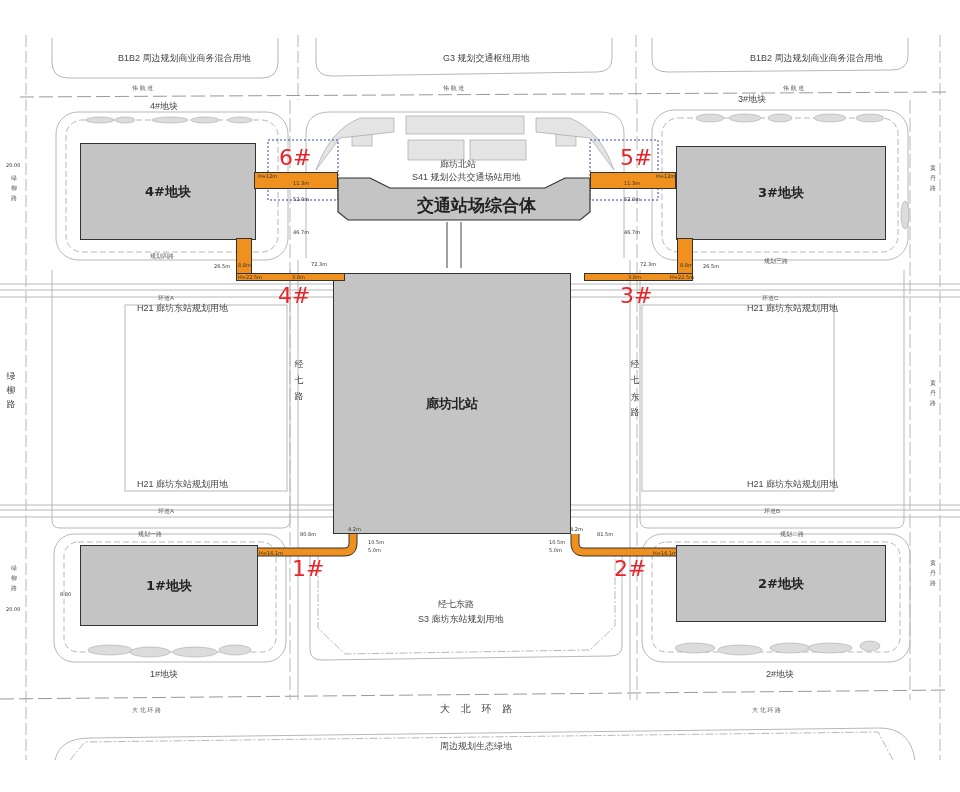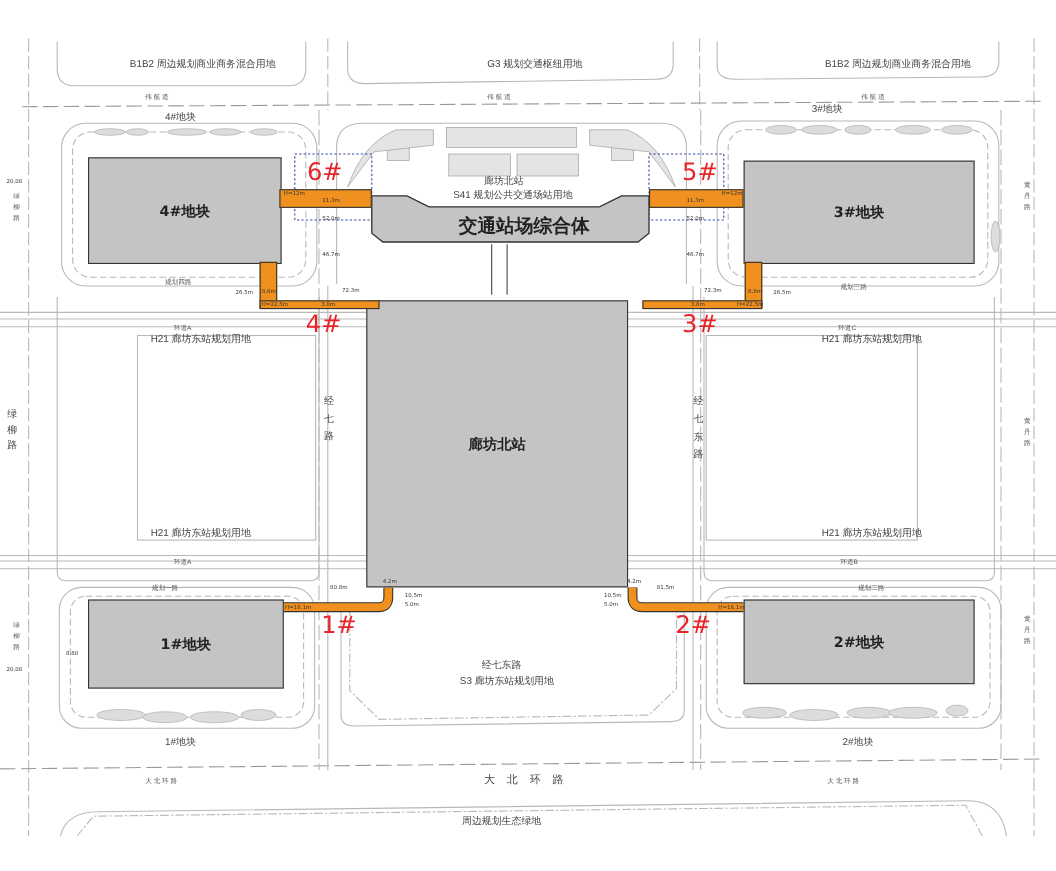--- a/index.html
+++ b/index.html
@@ -176,21 +176,21 @@
 <div class="lbl lbl-xs" style="left:138px;top:530px;">规划一路</div>
 <div class="lbl lbl-xs" style="left:780px;top:530px;">规划二路</div>
 <div class="lbl lbl-xs" style="left:158px;top:294px;">环道A</div>
 <div class="lbl lbl-xs" style="left:158px;top:507px;">环道A</div>
 <div class="lbl lbl-xs" style="left:762px;top:294px;">环道C</div>
 <div class="lbl lbl-xs" style="left:764px;top:507px;">环道B</div>
 
 <div class="lbl lbl-m" style="left:440px;top:702px;letter-spacing:4px;">大 北 环 路</div>
 <div class="lbl lbl-xs" style="left:132px;top:706px;">大 北 环 路</div>
 <div class="lbl lbl-xs" style="left:752px;top:706px;">大 北 环 路</div>
-<div class="lbl lbl-s" style="left:420px;top:740px;">周边规划生态绿地</div>
+<div class="lbl lbl-s" style="left:440px;top:740px;">周边规划生态绿地</div>
 
 <div class="orange" style="left:254px;top:172px;width:84px;height:17px;"></div>
 <div class="orange" style="left:590px;top:172px;width:86px;height:17px;"></div>
 <div class="orange" style="left:236px;top:238px;width:16px;height:42px;"></div>
 <div class="orange" style="left:236px;top:273px;width:109px;height:8px;"></div>
 <div class="orange" style="left:677px;top:238px;width:16px;height:42px;"></div>
 <div class="orange" style="left:584px;top:273px;width:109px;height:8px;"></div>
 
 <div class="tag" style="left:292px;top:558px;">1#</div>
 <div class="tag" style="left:614px;top:558px;">2#</div>

